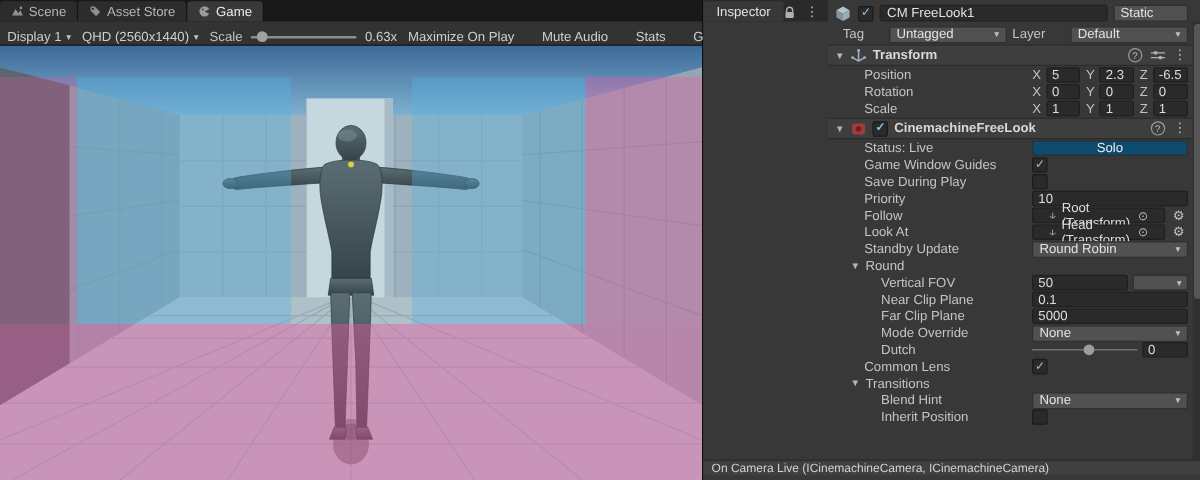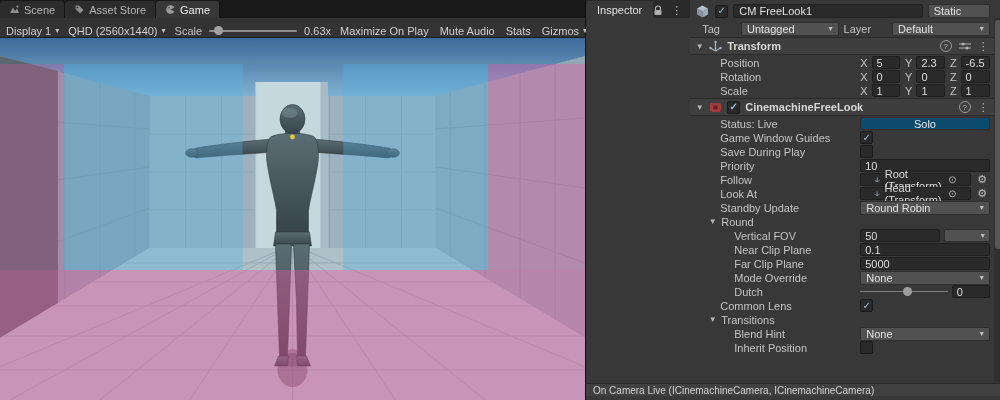--- a/index.html
+++ b/index.html
@@ -13,21 +13,21 @@
   .tab { height:17px; display:flex; align-items:center; gap:4px; padding:0 9px; background:#2c2c2c; color:#b5b5b5; border-right:1px solid #141414; border-radius:3px 3px 0 0; white-space:nowrap; }
   .tab.active { background:#383838; color:#ececec; }
   .ticon { width:11px; height:11px; display:inline-block; flex:none; }
 
   .gtoolbar { height:20px; background:#333333; border-bottom:1px solid #1e1e1e; display:flex; align-items:flex-end; gap:9px; padding:0 6px; color:#cfcfcf; white-space:nowrap; }
   .ddflat { display:flex; align-items:center; gap:4px; }
   .arrow { font-size:8px; color:#c0c0c0; line-height:1; }
   .scalewrap { display:flex; align-items:center; gap:7px; }
   .strack { width:88px; height:2px; background:#8d8d8d; border-radius:1px; position:relative; }
   .sthumb { position:absolute; top:-4px; left:6%; width:9px; height:9px; background:#a2a2a2; border-radius:50%; }
-  .right-tools { margin-left:auto; display:flex; align-items:center; gap:11px; }
+  .right-tools { margin-left:auto; display:flex; align-items:center; gap:23px; }
 
   .viewport { flex:1; position:relative; background:#101010; overflow:hidden; }
   .viewport svg { position:absolute; inset:0; width:100%; height:100%; }
 
   
   .inspector { flex:1; display:flex; flex-direction:row; background:#383838; position:relative; }
   .itabs { height:18px; background:#2a2a2a; display:flex; align-items:flex-end; justify-content:space-between; }
   .itab { height:17px; padding:0 11px; background:#383838; color:#e2e2e2; display:flex; align-items:center; border-radius:3px 3px 0 0; }
   .itab-icons { display:flex; align-items:center; gap:8px; padding:0 8px 2px 0; color:#b0b0b0; }
   .kebab { font-size:11px; color:#bdbdbd; line-height:1; }

